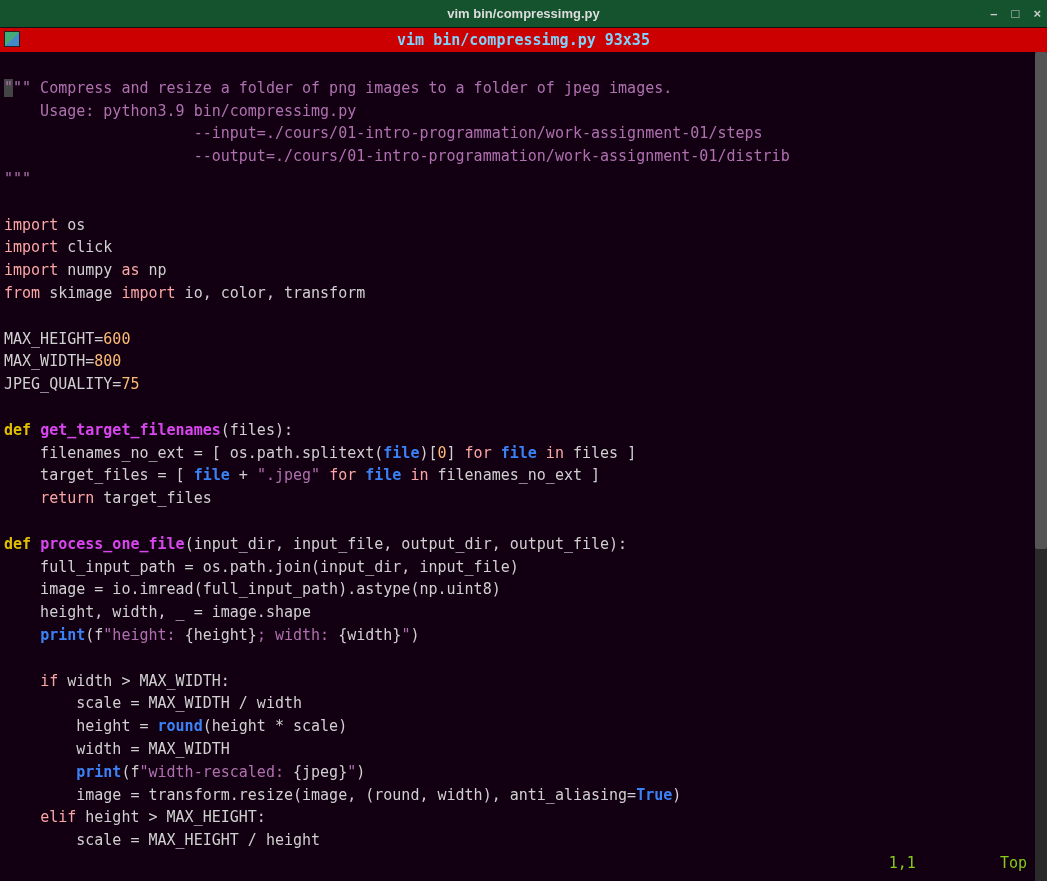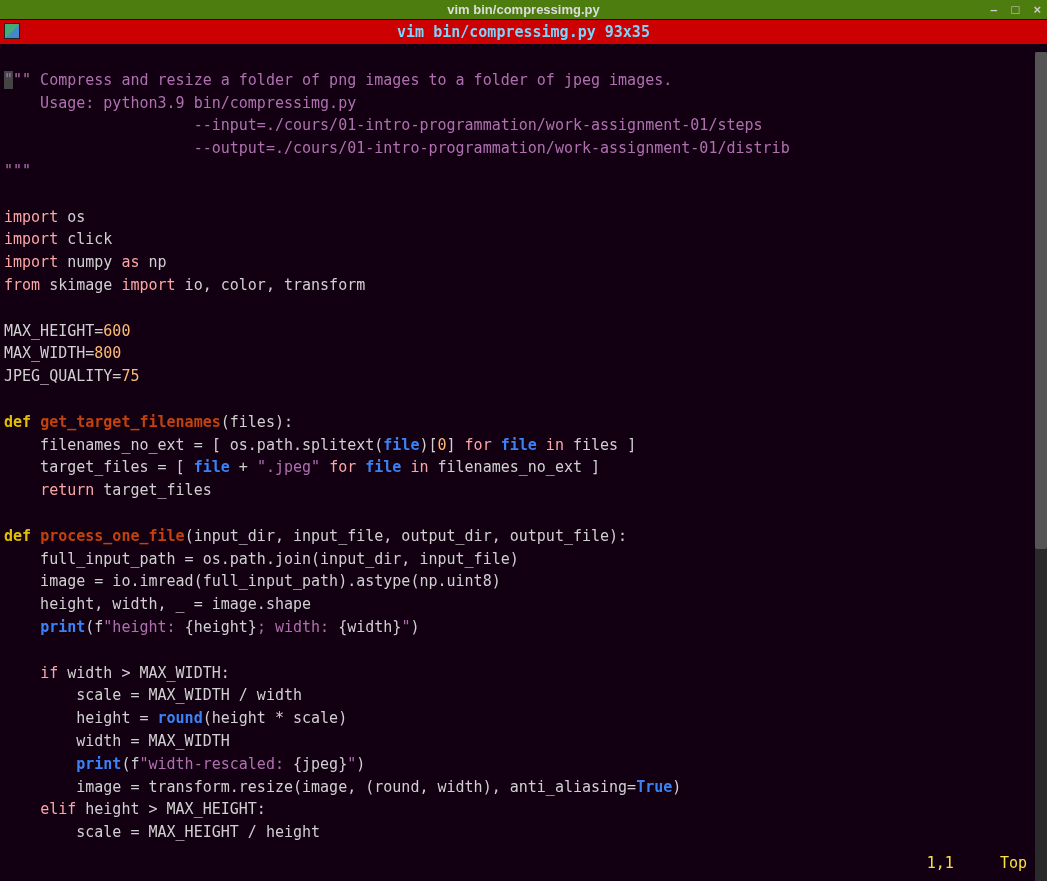--- a/index.html
+++ b/index.html
@@ -9,22 +9,22 @@
     font-size: 15px;
     line-height: 1.5;
     color: #d0d0d0;
     width: 1047px;
     height: 881px;
     overflow: hidden;
     display: flex;
     flex-direction: column;
   }
   .titlebar {
-    background: #4d7c0f;
-    height: 20px;
+    background: #14532d;
+    height: 28px;
     display: flex;
     align-items: center;
     justify-content: center;
     position: relative;
     color: #ddd;
     font-family: sans-serif;
     font-size: 13px;
     font-weight: bold;
     border-bottom: 1px solid #111;
   }
@@ -84,30 +84,30 @@
     left: 0;
     right: 0;
     height: 60%;
     background: #555;
     border-radius: 2px;
   }
   .statusline {
     position: absolute;
     bottom: 6px;
     right: 20px;
-    color: #fde047;
+    color: #84cc16;
     display: flex;
-    gap: 46px;
+    gap: 84px;
     justify-content: flex-end;
   }
   
   .c-str   { color: #b070b0; }   
   .c-key   { color: #fca5a5; font-weight: normal; } 
   .c-def   { color: #e0c000; font-weight: bold; margin-top: 14px; }
-  .c-fn    { color: #c2410c; font-weight: bold; }
+  .c-fn    { color: #d946ef; font-weight: bold; }
   .c-num   { color: #fdba74; }
   .c-bi    { color: #3b82f6; font-weight: bold; } 
   .c-lit   { color: #b070b0; } 
   .c-cursor{ background: #444; }
 </style>
 </head>
 <body>
 
 <div class="titlebar">
   <span>vim bin/compressimg.py</span>

